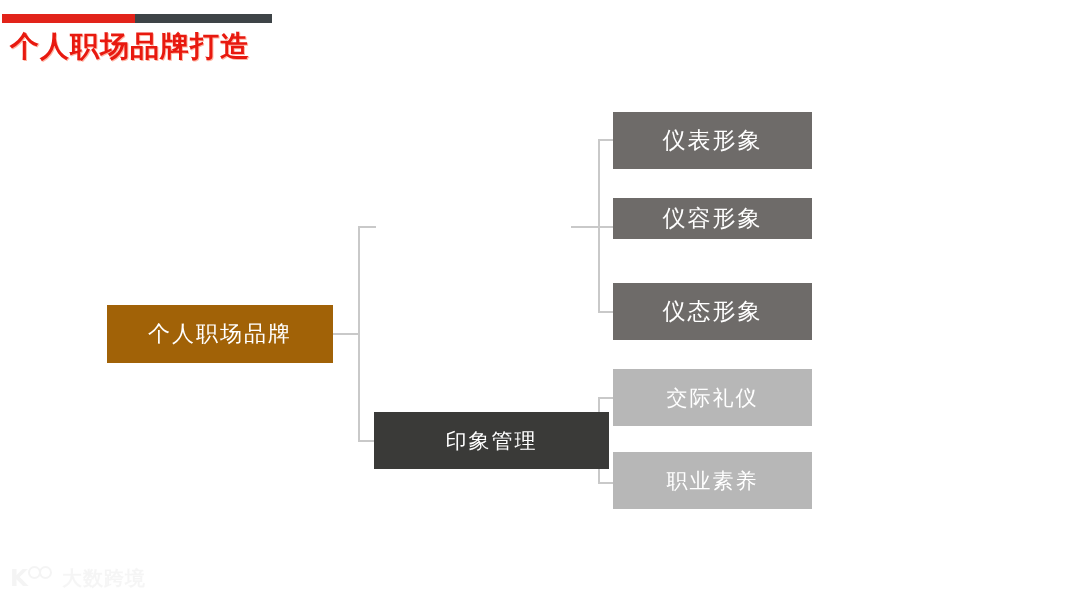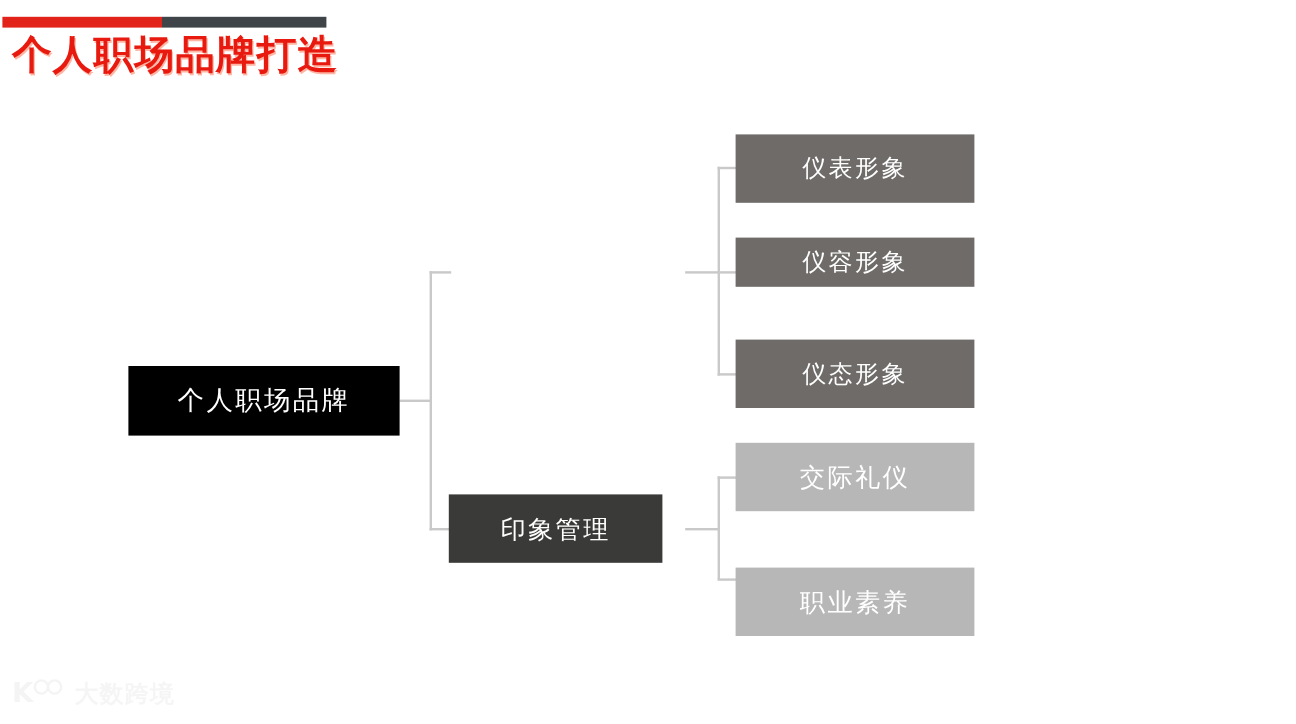--- a/index.html
+++ b/index.html
@@ -35,21 +35,21 @@
   }
   #header-bar .seg-dark {
     flex: 1;
     height: 100%;
     background: #3e4447;
   }
   #slide-title {
     position: absolute;
     left: 10px;
     top: 27px;
-    font-size: 33px;
+    font-size: 29px;
     line-height: 38px;
     font-weight: bold;
     color: #e8190f;
     letter-spacing: 1px;
     white-space: nowrap;
     font-family: "DejaVu Sans", "Liberation Sans", sans-serif;
     text-shadow: 1px 1px 0 rgba(255,120,90,0.55);
   }
 
   
@@ -57,32 +57,32 @@
     position: absolute;
     box-sizing: border-box;
     display: flex;
     align-items: center;
     justify-content: center;
     color: #ffffff;
     white-space: nowrap;
     font-family: "DejaVu Sans", "Liberation Sans", sans-serif;
   }
   .node-root {
-    background: #000000;
+    background: #a16207;
     font-size: 22px;
     letter-spacing: 2px;
   }
   .node-l2 {
     background: #3a3a38;
     font-size: 21px;
     letter-spacing: 2px;
   }
   .node-l3-dark {
     background: #6e6b69;
-    font-size: 20px;
+    font-size: 23px;
     letter-spacing: 2px;
   }
   .node-l3-light {
     background: #b7b7b7;
     font-size: 21px;
     letter-spacing: 2px;
   }
 
   
   .conn {
@@ -162,31 +162,31 @@
   <div class="conn conn-h" style="left:598px; top:311px; width:17px;"></div>
 
   <div class="conn conn-h" style="left:571px; top:440px; width:29px;"></div>
   <div class="conn conn-v" style="left:598px; top:397px; height:86px;"></div>
   <div class="conn conn-h" style="left:598px; top:397px; width:17px;"></div>
   <div class="conn conn-h" style="left:598px; top:482px; width:17px;"></div>
 
   <div class="node node-root" style="left:107px; top:305px; width:226px; height:58px;">个人职场品牌</div>
 
 
-  <div class="node node-l2" style="left:374px; top:412px; width:178px; height:57px;">印象管理</div>
+  <div class="node node-l2" style="left:374px; top:412px; width:235px; height:57px;">印象管理</div>
 
   <div class="node node-l3-dark" style="left:613px; top:112px; width:199px; height:57px;">仪表形象</div>
 
   <div class="node node-l3-dark" style="left:613px; top:198px; width:199px; height:41px;">仪容形象</div>
 
   <div class="node node-l3-dark" style="left:613px; top:283px; width:199px; height:57px;">仪态形象</div>
 
   <div class="node node-l3-light" style="left:613px; top:369px; width:199px; height:57px;">交际礼仪</div>
 
-  <div class="node node-l3-light" style="left:613px; top:473px; width:199px; height:57px;">职业素养</div>
+  <div class="node node-l3-light" style="left:613px; top:452px; width:199px; height:57px;">职业素养</div>
 
   <div id="watermark">
     <div class="wm-mark">
       <span class="wm-k">K</span>
       <span class="wm-dot wm-dot-a"></span>
       <span class="wm-dot wm-dot-b"></span>
     </div>
     <div class="wm-text">大数跨境</div>
   </div>
 

